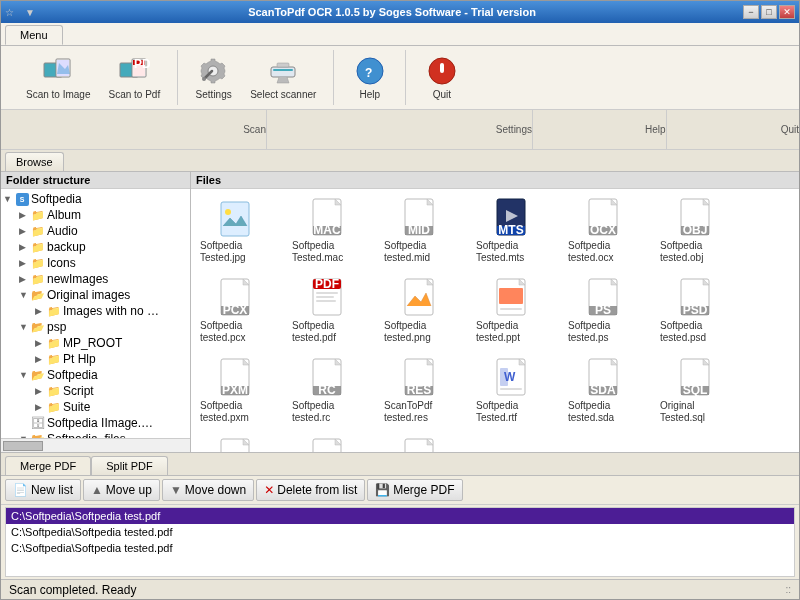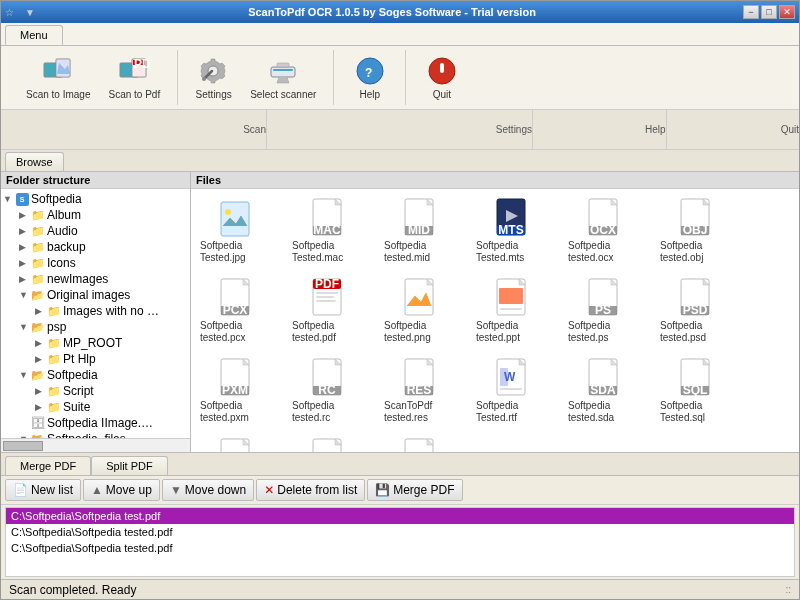--- a/index.html
+++ b/index.html
@@ -61,21 +61,21 @@
 
     
     .merge-panel { flex-shrink: 0; border-top: 1px solid #bbb; background: #f0ece0; }
     .merge-tabs { display: flex; padding: 3px 4px 0; border-bottom: 1px solid #bbb; background: #e8e4d8; }
     .merge-tab { padding: 3px 14px; border: 1px solid #bbb; border-bottom: none; background: linear-gradient(to bottom, #f8f6ee, #e8e4d8); cursor: pointer; border-radius: 3px 3px 0 0; font-size: 11px; }
     .merge-tab.active { background: #f0ece0; }
     .merge-toolbar { display: flex; align-items: center; padding: 3px 4px; gap: 2px; background: #f0ece0; border-bottom: 1px solid #ccc; }
     .merge-btn { display: flex; align-items: center; gap: 3px; padding: 3px 7px; border: 1px solid #bbb; background: linear-gradient(to bottom, #f8f8f8, #e0e0e0); cursor: pointer; font-size: 11px; border-radius: 2px; white-space: nowrap; }
     .merge-list { height: 70px; overflow: auto; background: white; border: 1px solid #ccc; margin: 2px 4px; }
     .merge-list-item { padding: 2px 5px; font-size: 11px; cursor: pointer; }
-    .merge-list-item.selected { background: #a21caf; color: white; }
+    .merge-list-item.selected { background: #4c1d95; color: white; }
 
     
     .status-bar { height: 20px; background: #e8e4d8; border-top: 1px solid #bbb; display: flex; align-items: center; padding: 4px 8px; font-size: 11px; flex-shrink: 0; }
 
     
     ::-webkit-scrollbar { width: 12px; height: 12px; }
     ::-webkit-scrollbar-track { background: #f0f0f0; }
     ::-webkit-scrollbar-thumb { background: #c0c0c0; border: 1px solid #a0a0a0; }
   </style>
 </head>
@@ -504,21 +504,21 @@
           </div>
           <div class="file-item">
             <div class="file-icon">
               <svg width="38" height="40" viewBox="0 0 38 40">
       <rect x="1" y="1" width="28" height="36" rx="2" fill="white" stroke="#bbb" stroke-width="1"></rect>
       <polygon points="23,1 29,7 23,7" fill="#ddd" stroke="#bbb" stroke-width="0.5"></polygon>
       <rect x="1" y="28" width="28" height="9" rx="0 0 2 2" fill="#888" opacity="0.85"></rect>
       <text x="15" y="36" font-size="6" fill="white" text-anchor="middle" font-weight="bold">SQL</text>
     </svg>
             </div>
-            <div class="file-label">Softpedia Tested.sql</div>
+            <div class="file-label">Original Tested.sql</div>
           </div>
           <div class="file-item">
             <div class="file-icon">
               <svg width="38" height="40" viewBox="0 0 38 40">
       <rect x="1" y="1" width="28" height="36" rx="2" fill="white" stroke="#bbb" stroke-width="1"></rect>
       <polygon points="23,1 29,7 23,7" fill="#ddd" stroke="#bbb" stroke-width="0.5"></polygon>
       <rect x="1" y="28" width="28" height="9" rx="0 0 2 2" fill="#888" opacity="0.85"></rect>
       <text x="15" y="36" font-size="6" fill="white" text-anchor="middle" font-weight="bold">SQL</text>
     </svg>
             </div>

